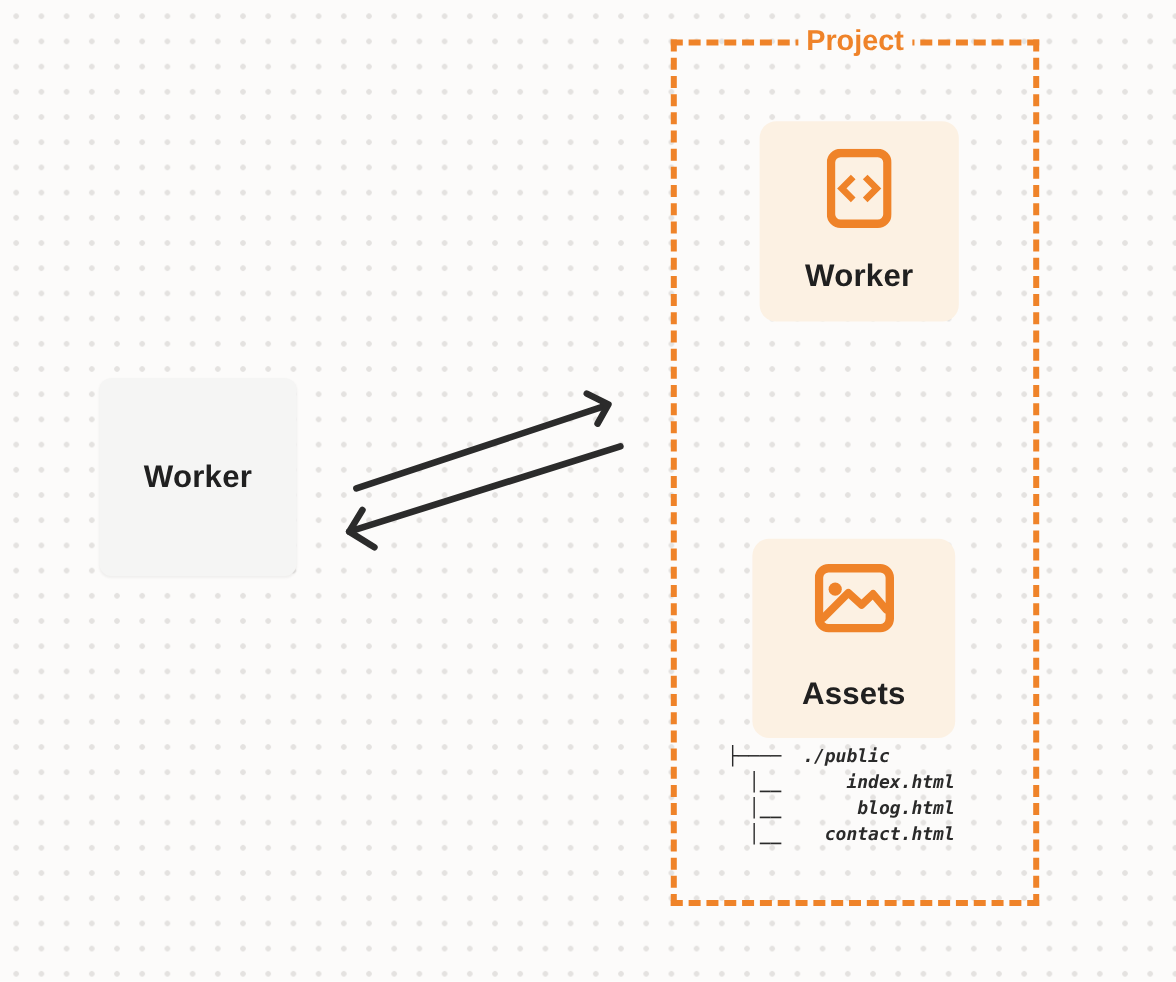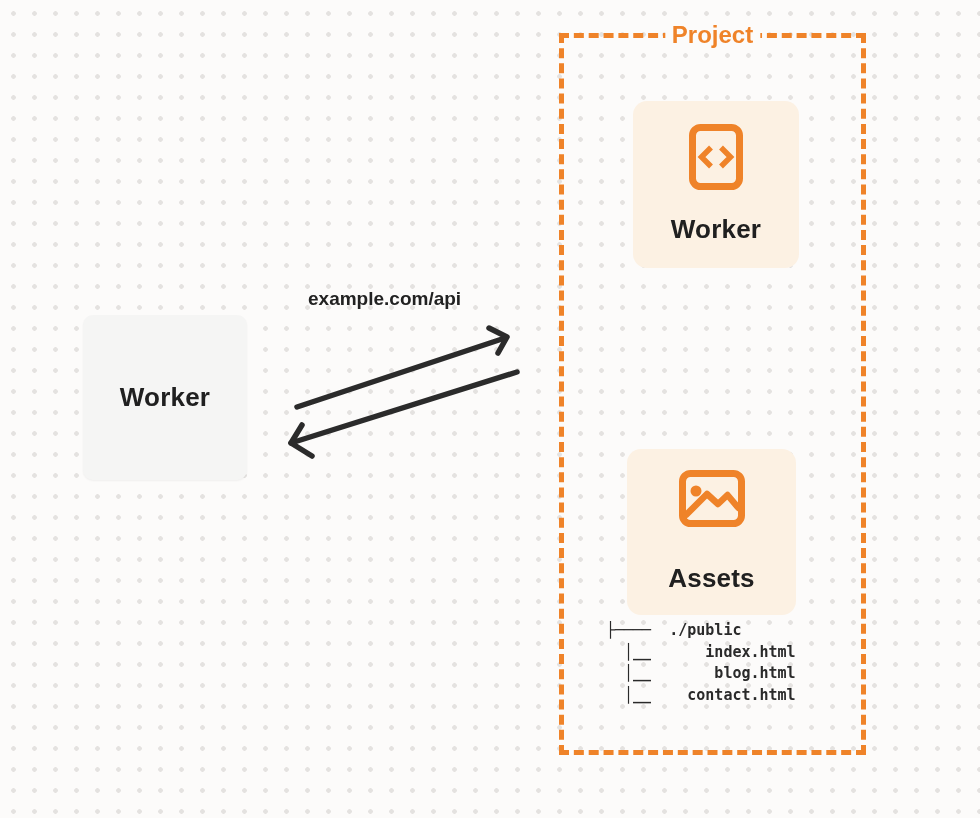--- a/index.html
+++ b/index.html
@@ -111,32 +111,32 @@
   .file-tree {
     position: absolute;
     left: 606px; top: 620px;
     margin: 0;
     font-family: "DejaVu Sans Mono", monospace;
     font-size: 15px;
     line-height: 21.5px;
     font-weight: 600;
     color: var(--tree_ink);
     white-space: pre;
+    font-style: italic;
   }
 </style>
 </head>
 <body>
 
 <div class="stage">
 
   <div class="client-box">
     <span class="node-label">Worker</span>
   </div>
 
-  <div class="api-label">example.com/api</div>
 
   <svg class="arrows-svg" viewBox="0 0 980 818" aria-hidden="true">
     <g>
       <path d="M297 407 L505 338"></path>
       <path d="M489 328 L507 337 L498 353"></path>
     </g>
     <g>
       <path d="M517 372 L291 443"></path>
       <path d="M302 425 L291 443 L312 456"></path>
     </g>

